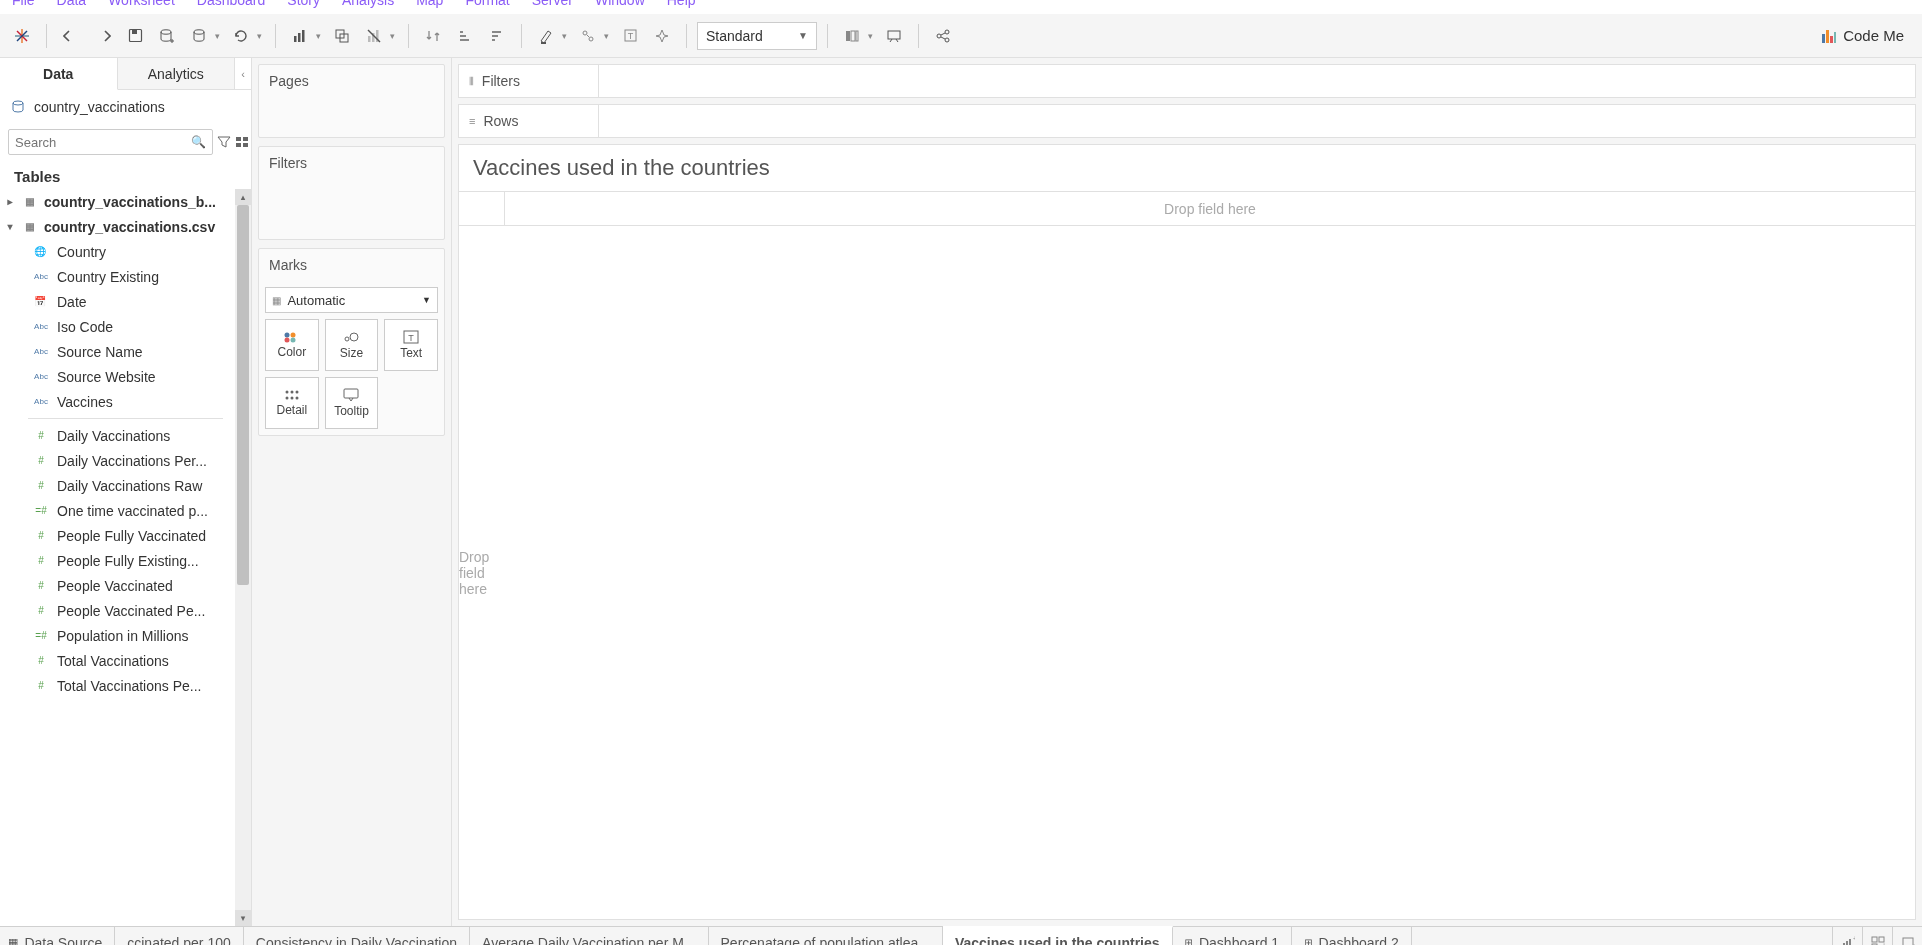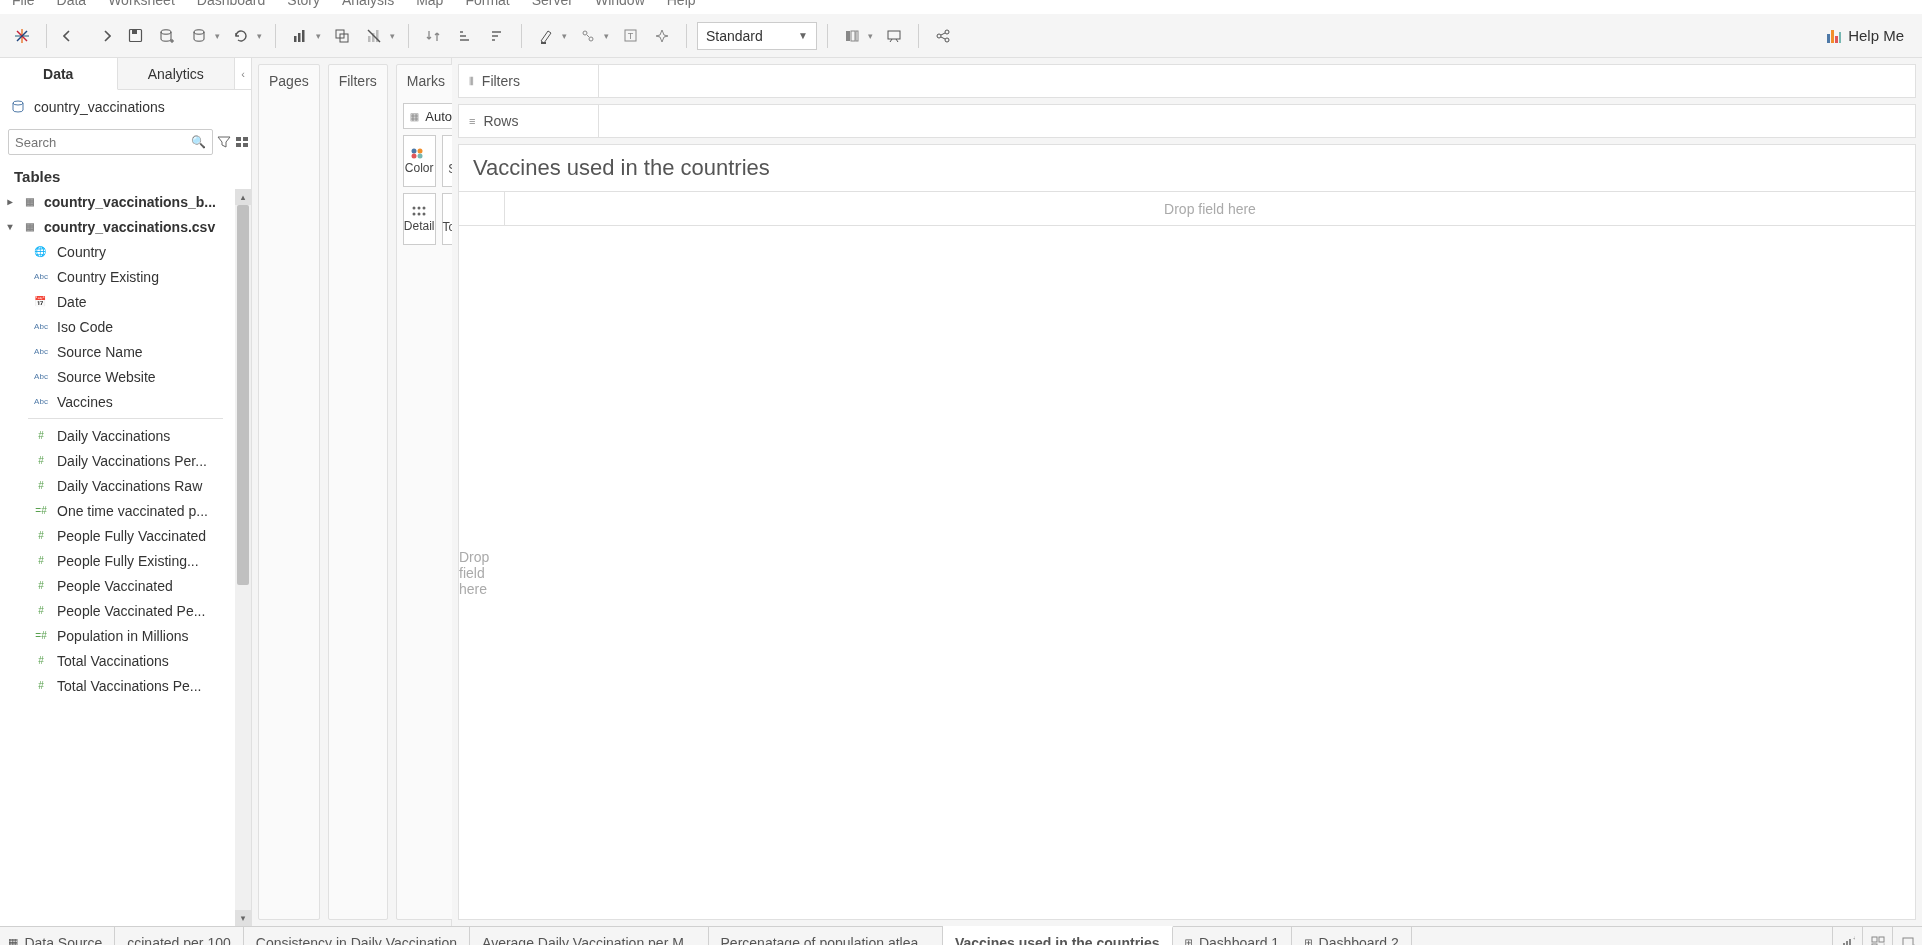--- a/index.html
+++ b/index.html
@@ -1,19 +1,19 @@
 <!DOCTYPE html>
 <html><head>
 <meta charset="utf-8">
 <style>
 * { box-sizing: border-box; margin: 0; padding: 0; font-family: "Segoe UI", Arial, sans-serif; }
 body { width: 1922px; height: 945px; background: #fff; overflow: hidden; color: #333; font-size: 13px; }
 
 
-.menubar { height: 14px; display: flex; align-items: flex-start; padding: 0 8px; gap: 14px; color: #737373; font-size: 14px; overflow: hidden; }
+.menubar { height: 14px; display: flex; align-items: flex-start; padding: 0 8px; gap: 14px; color: #8b5cf6; font-size: 14px; overflow: hidden; }
 .menubar span { padding: 0 4px; cursor: default; position: relative; top: -8px; }
 
 
 .toolbar { height: 44px; background: #f5f5f5; border-bottom: 1px solid #e0e0e0; display: flex; align-items: center; padding: 0 8px; gap: 4px; }
 .tb-btn { width: 28px; height: 28px; display: flex; align-items: center; justify-content: center; color: #555; border-radius: 2px; }
 .tb-sep { width: 1px; height: 24px; background: #d0d0d0; margin: 0 6px; }
 .tb-drop { width: 6px; color: #888; font-size: 9px; margin-left: -2px; margin-right: 2px; }
 .fit-select { width: 120px; height: 28px; border: 1px solid #ccc; background: #fff; display: flex; align-items: center; padding: 0 8px; justify-content: space-between; font-size: 14px; }
 .showme { margin-left: auto; display: flex; align-items: center; gap: 6px; font-size: 15px; color: #333; padding: 0 10px; }
 
@@ -40,21 +40,21 @@
 .tree-row .ticon { width: 18px; font-size: 10px; color: #888; text-align:center; }
 .tree-row.bold { font-weight: 600; }
 .tree-row.sub { padding-left: 30px; }
 .tree-row.sub .ticon { width: 22px; }
 .tree-sep { height: 1px; background: #e0e0e0; margin: 4px 28px 4px 28px; }
 .vscroll { position:absolute; right:0; top:0; bottom:0; width:16px; background:#f0f0f0; }
 .vscroll-thumb { position:absolute; left:2px; right:2px; background:#c0c0c0; border-radius: 2px; }
 .vscroll-arrow { position:absolute; left:0; right:0; height:16px; background:#e0e0e0; display:flex; align-items:center; justify-content:center; font-size:9px; color:#666; }
 
 
-.shelves { width: 200px; background: #f5f5f5; border-right: 1px solid #e0e0e0; padding: 6px; display:flex; flex-direction:row; gap: 8px; }
+.shelves { width: 200px; background: #f5f5f5; border-right: 1px solid #e0e0e0; padding: 6px; display:flex; flex-direction:column; gap: 8px; }
 .shelf { background: #fafafa; border: 1px solid #e0e0e0; border-radius: 2px; }
 .shelf-title { padding: 8px 10px; font-size: 14px; color: #555; }
 .shelf-body { min-height: 40px; }
 .filters-body { min-height: 60px; }
 .marks-body { padding: 6px; }
 .mark-select { height: 26px; border:1px solid #ccc; background:#fff; display:flex; align-items:center; padding: 0 6px; justify-content:space-between; font-size:13px; }
 .mark-grid { display:grid; grid-template-columns: repeat(3, 1fr); gap: 6px; margin-top:6px; }
 .mark-card { border:1px solid #ccc; background:#fff; height: 52px; display:flex; flex-direction:column; align-items:center; justify-content:center; font-size:12px; color:#444; gap:2px; }
 .mark-icon { font-size: 14px; color:#666; }
 
@@ -251,21 +251,21 @@
         <line x1="6" y1="9" x2="10" y2="11" stroke="#555"></line>
       </svg>
   </div>
   <div class="showme">
     <svg width="16" height="16" viewBox="0 0 16 16">
         <rect x="1" y="6" width="3" height="9" fill="#4e79a7"></rect>
         <rect x="5" y="2" width="3" height="13" fill="#f28e2b"></rect>
         <rect x="9" y="8" width="3" height="7" fill="#e15759"></rect>
         <rect x="13" y="4" width="2" height="11" fill="#76b7b2"></rect>
       </svg>
-    <span>Help Me</span>
+    <span>Code Me</span>
   </div>
 </div>
 
 <div class="main">
 
   <div class="data-panel">
     <div class="data-tabs">
       <div class="data-tab active">Data</div>
       <div class="data-tab">Analytics</div>
       <div class="collapse-chev">‹</div>

